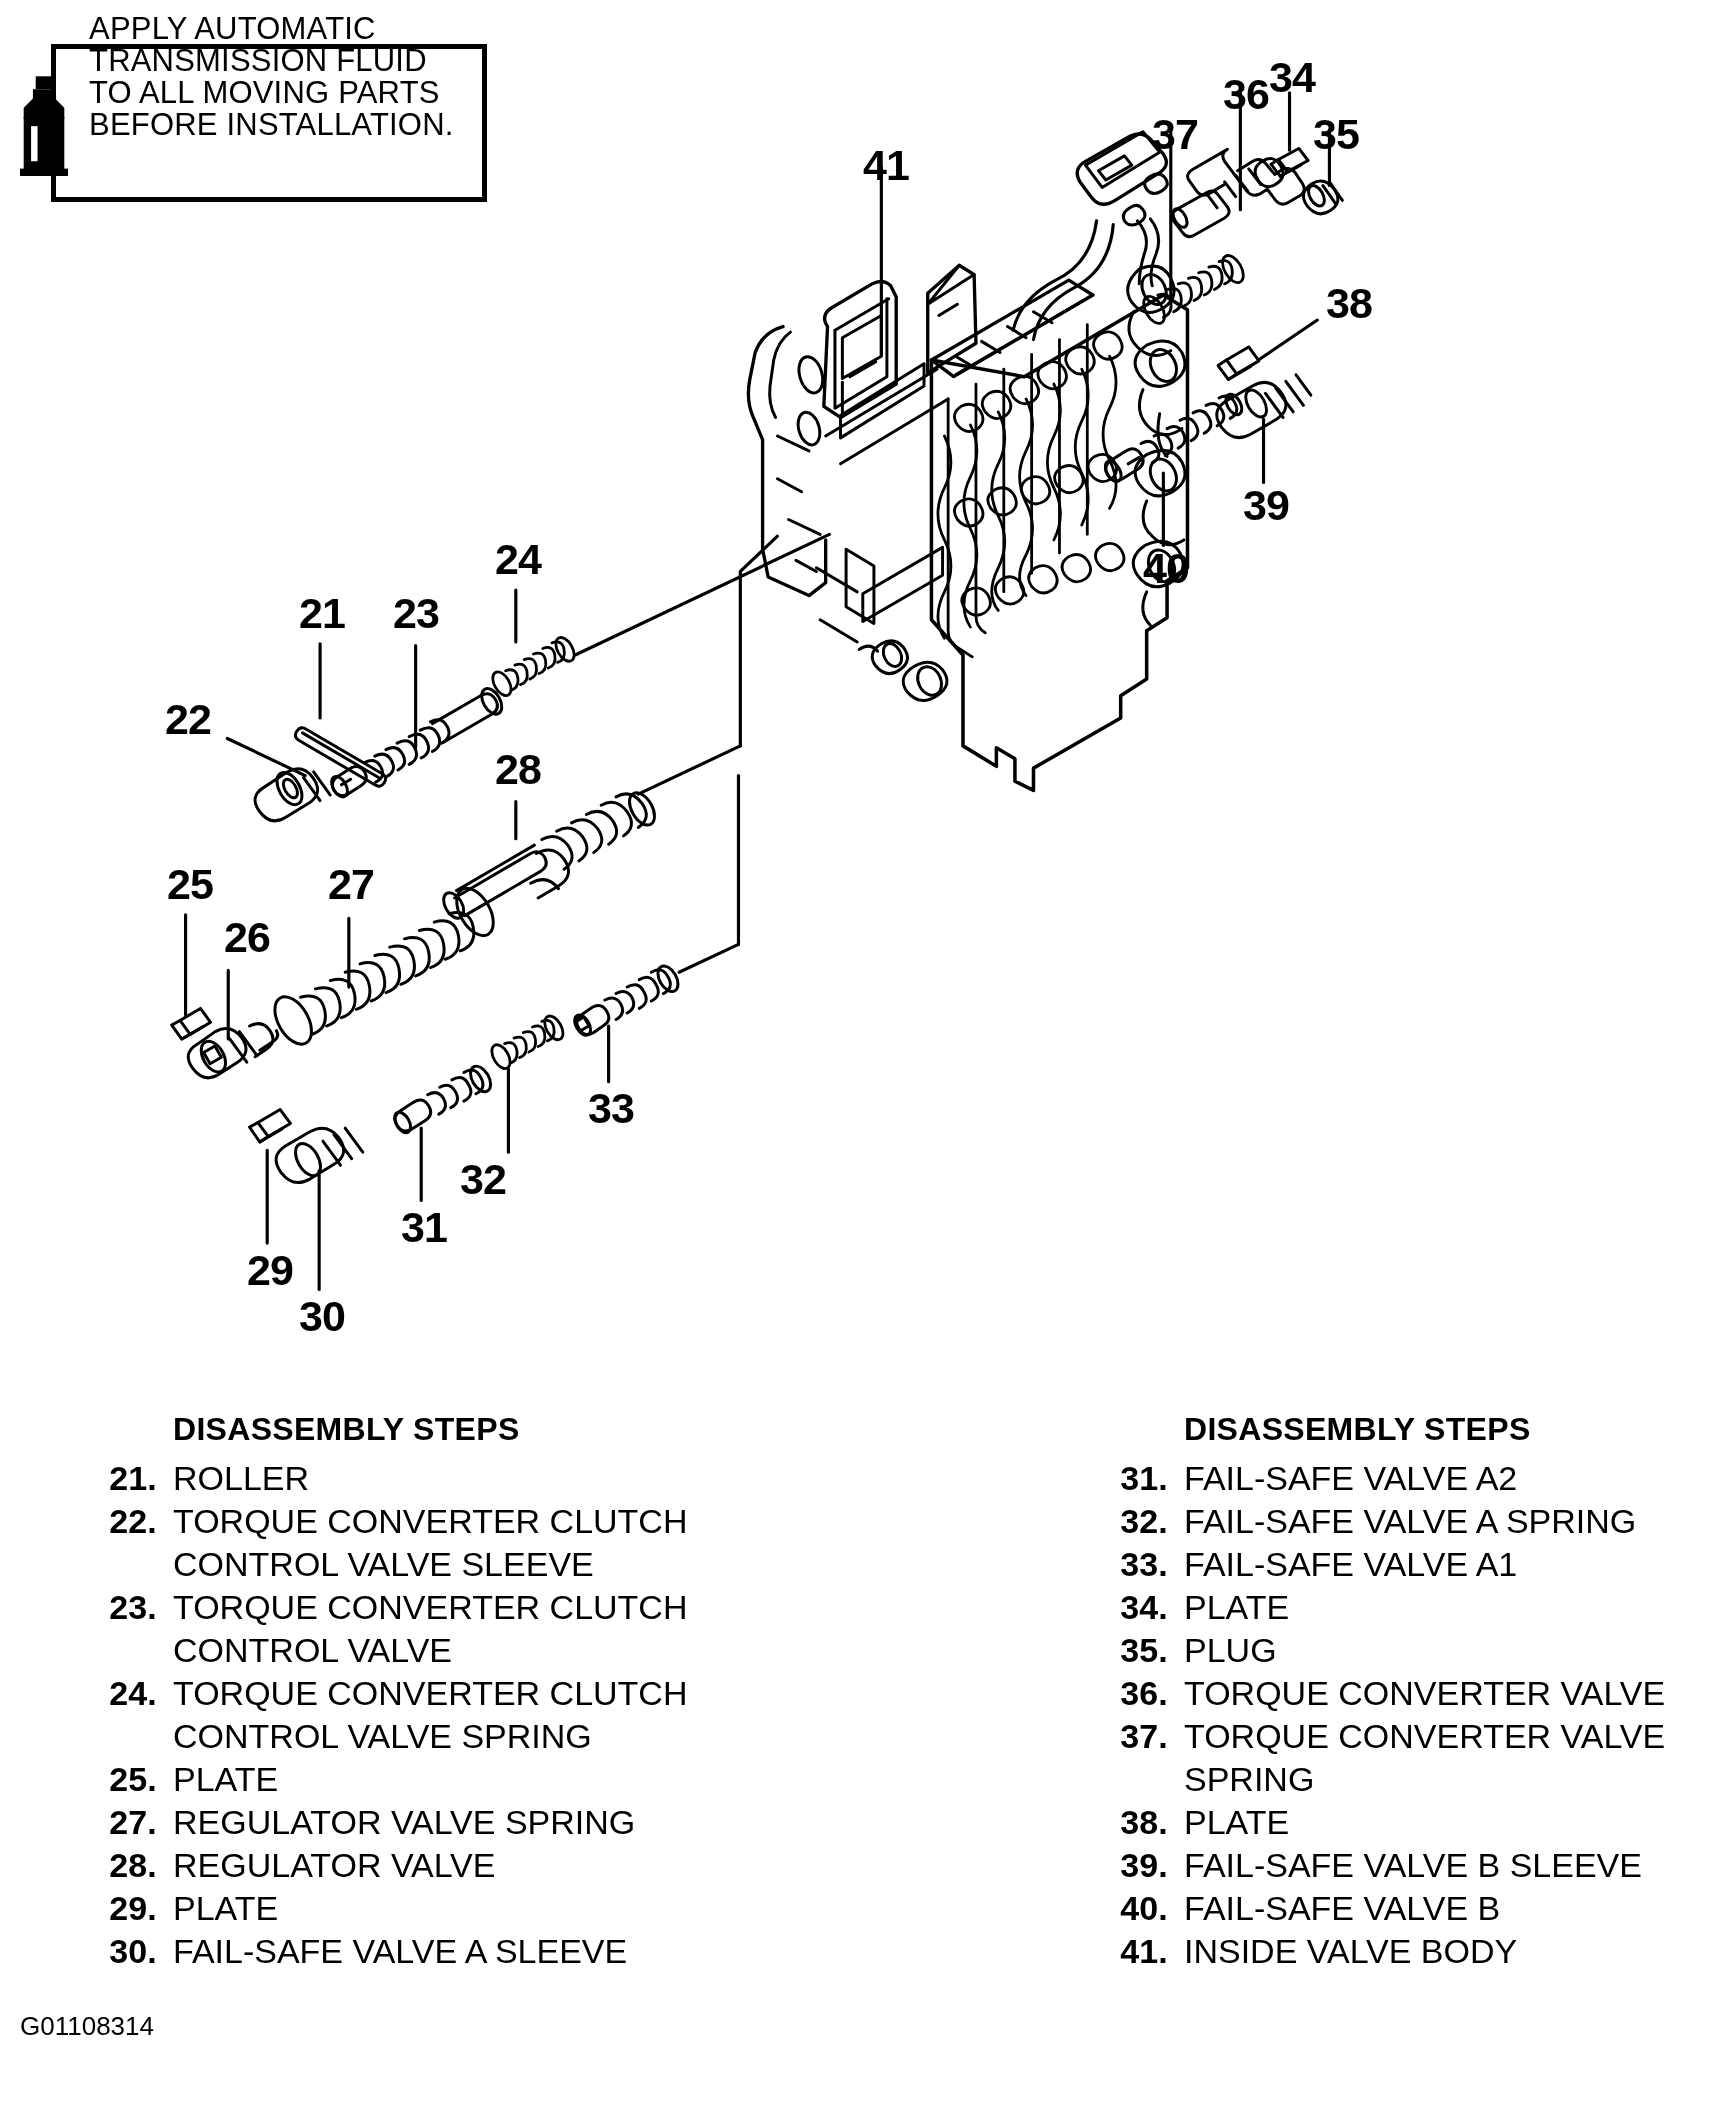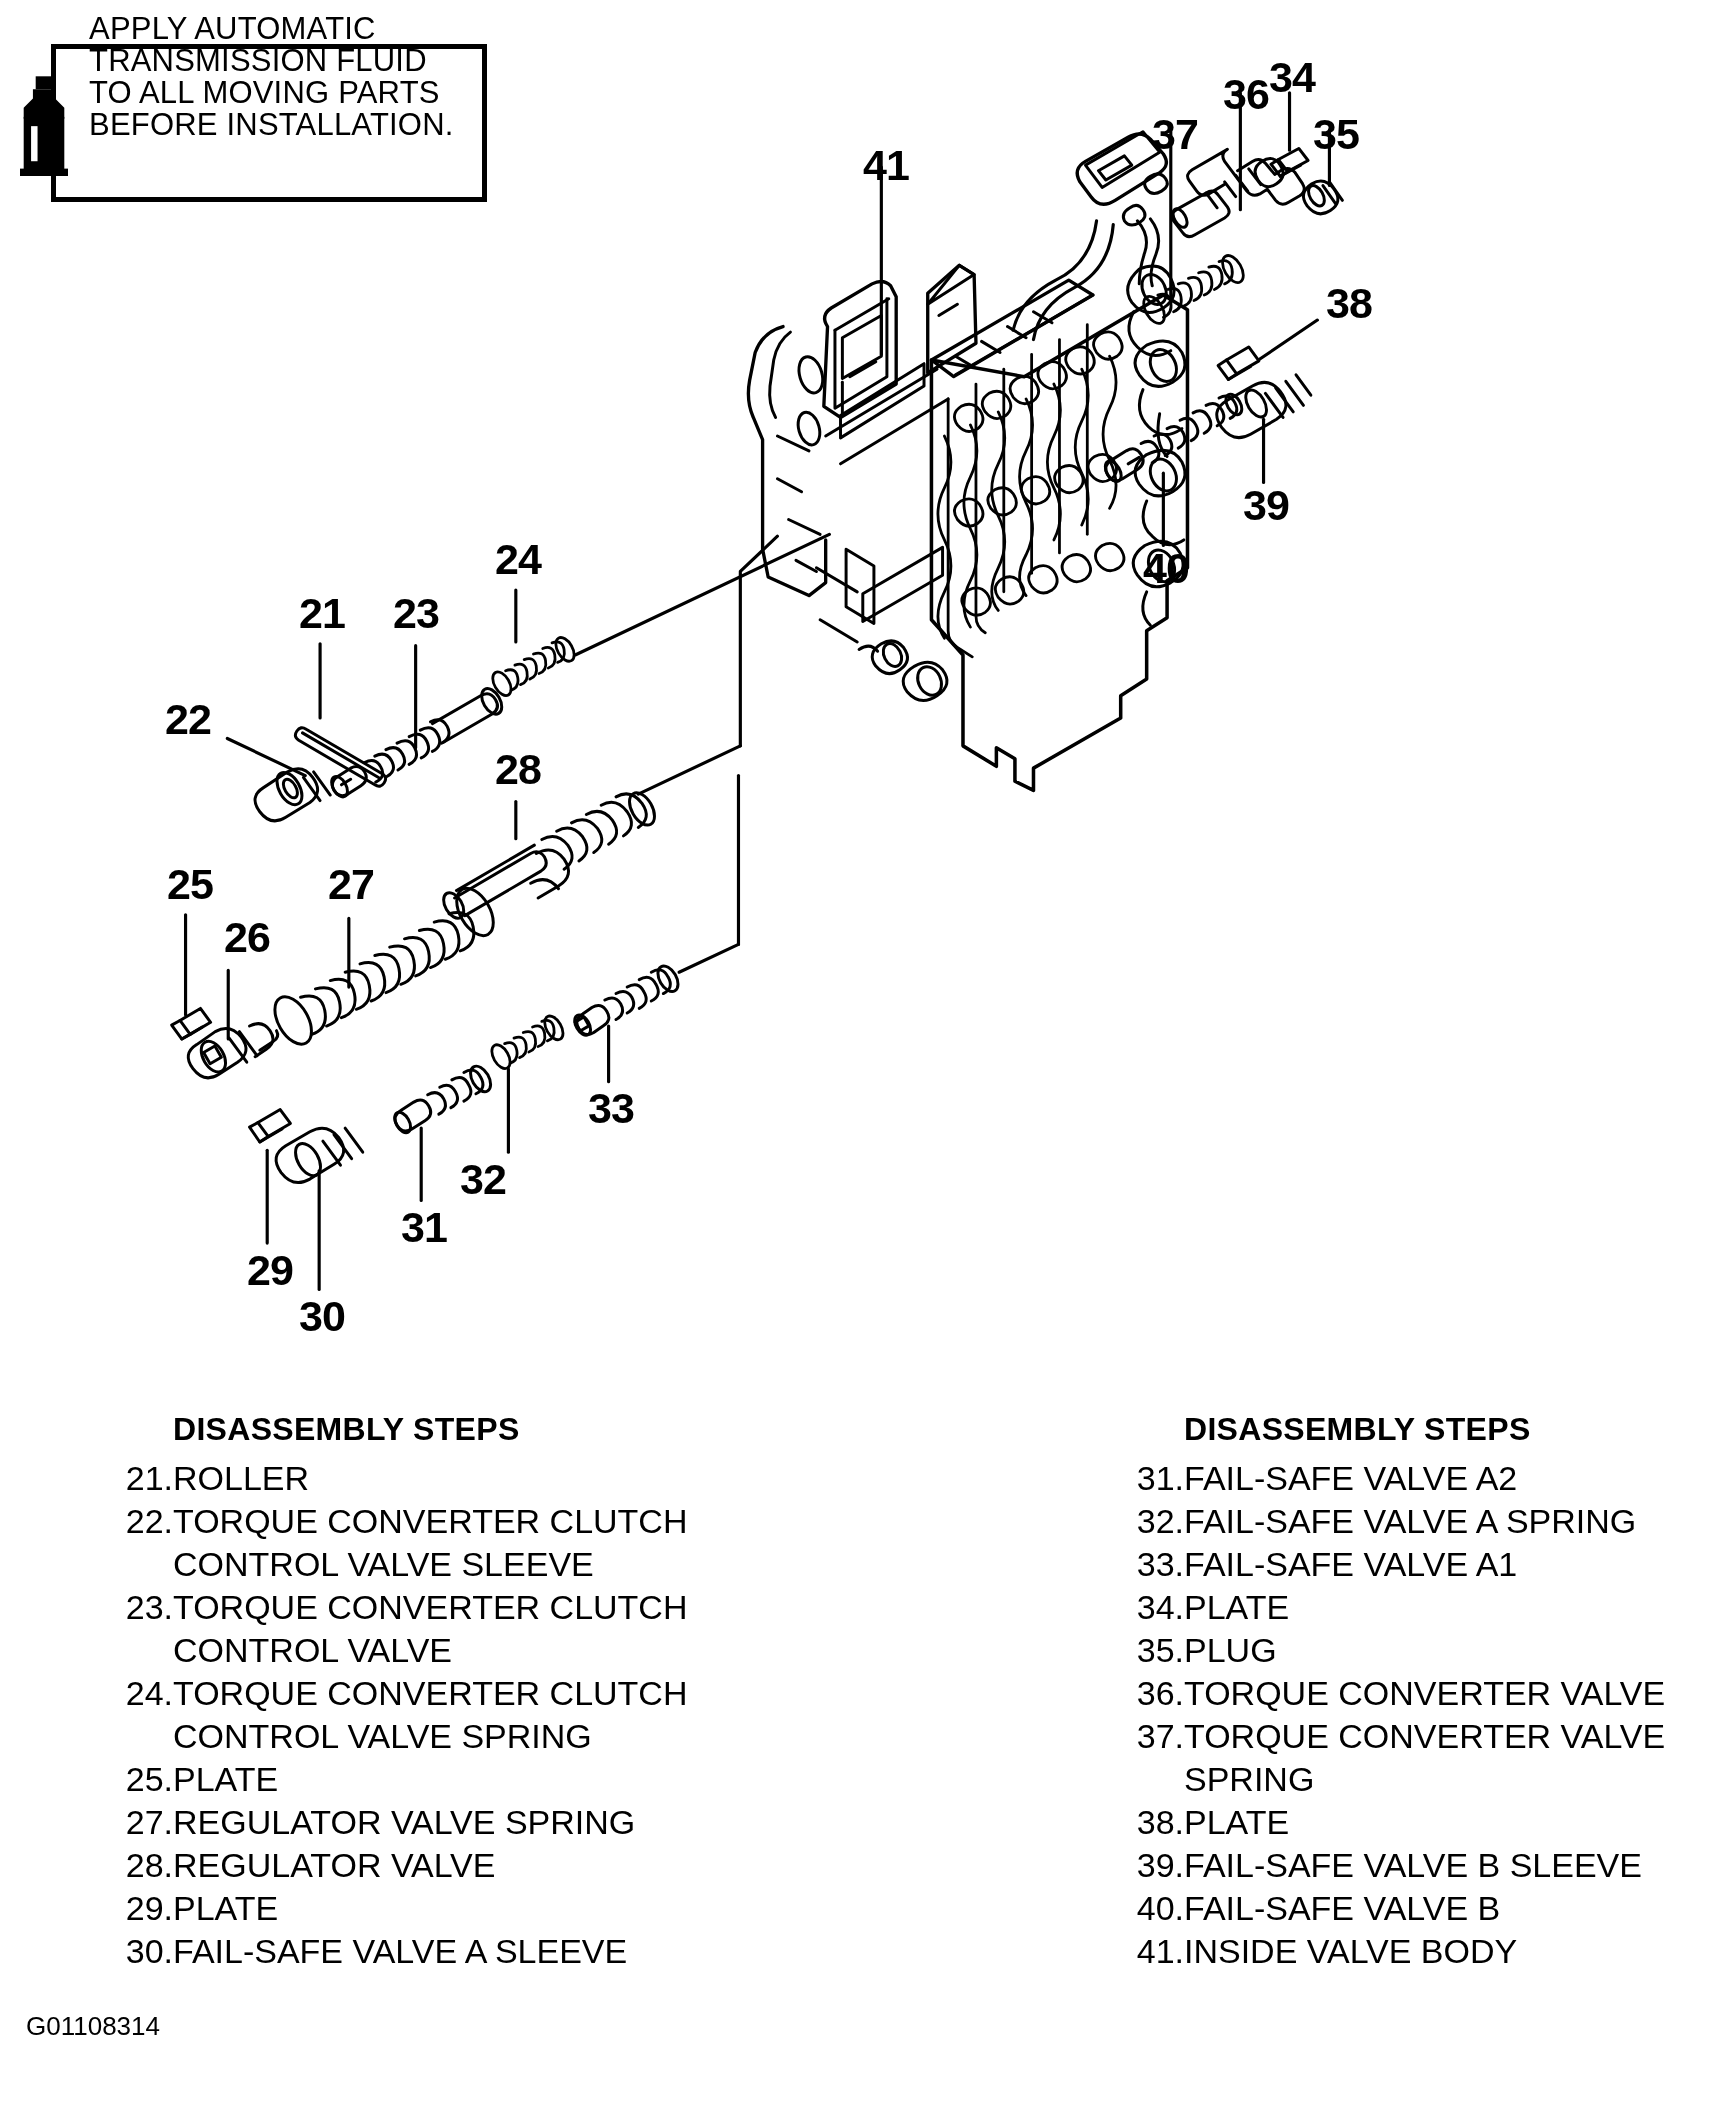--- a/index.html
+++ b/index.html
@@ -31,30 +31,30 @@
     font-family:"Liberation Sans", sans-serif;letter-spacing:-0.9px;
     white-space:nowrap;
   }
 
   
   .steps{position:absolute;font-size:34px;line-height:43px;}
   .steps .hdr{
     font-weight:bold;font-size:32px;letter-spacing:0.3px;margin-bottom:5.6px;
   }
   .steps .row{display:flex;align-items:flex-start;}
-  .steps .num{width:80px;flex:0 0 80px;text-align:right;}
+  .steps .num{width:80px;flex:0 0 80px;text-align:center;font-weight:bold;}
   .steps .lbl{flex:1;}
   .steps .lbl .cont{display:block;}
   #steps-left{left:93px;top:1408px;width:668px;}
   #steps-left .hdr{margin-left:80px;}
   #steps-right{left:1104px;top:1408px;width:631px;}
   #steps-right .hdr{margin-left:80px;}
 
   .footer-code{
-    position:absolute;left:26px;top:2011px;font-size:26px;
+    position:absolute;left:20px;top:2011px;font-size:26px;
     font-family:"Liberation Sans", sans-serif;
   }
 
   svg{display:block;}
   .ln{stroke:#000;fill:none;}
 </style>
 </head>
 <body>
 
 <div id="sheet">

